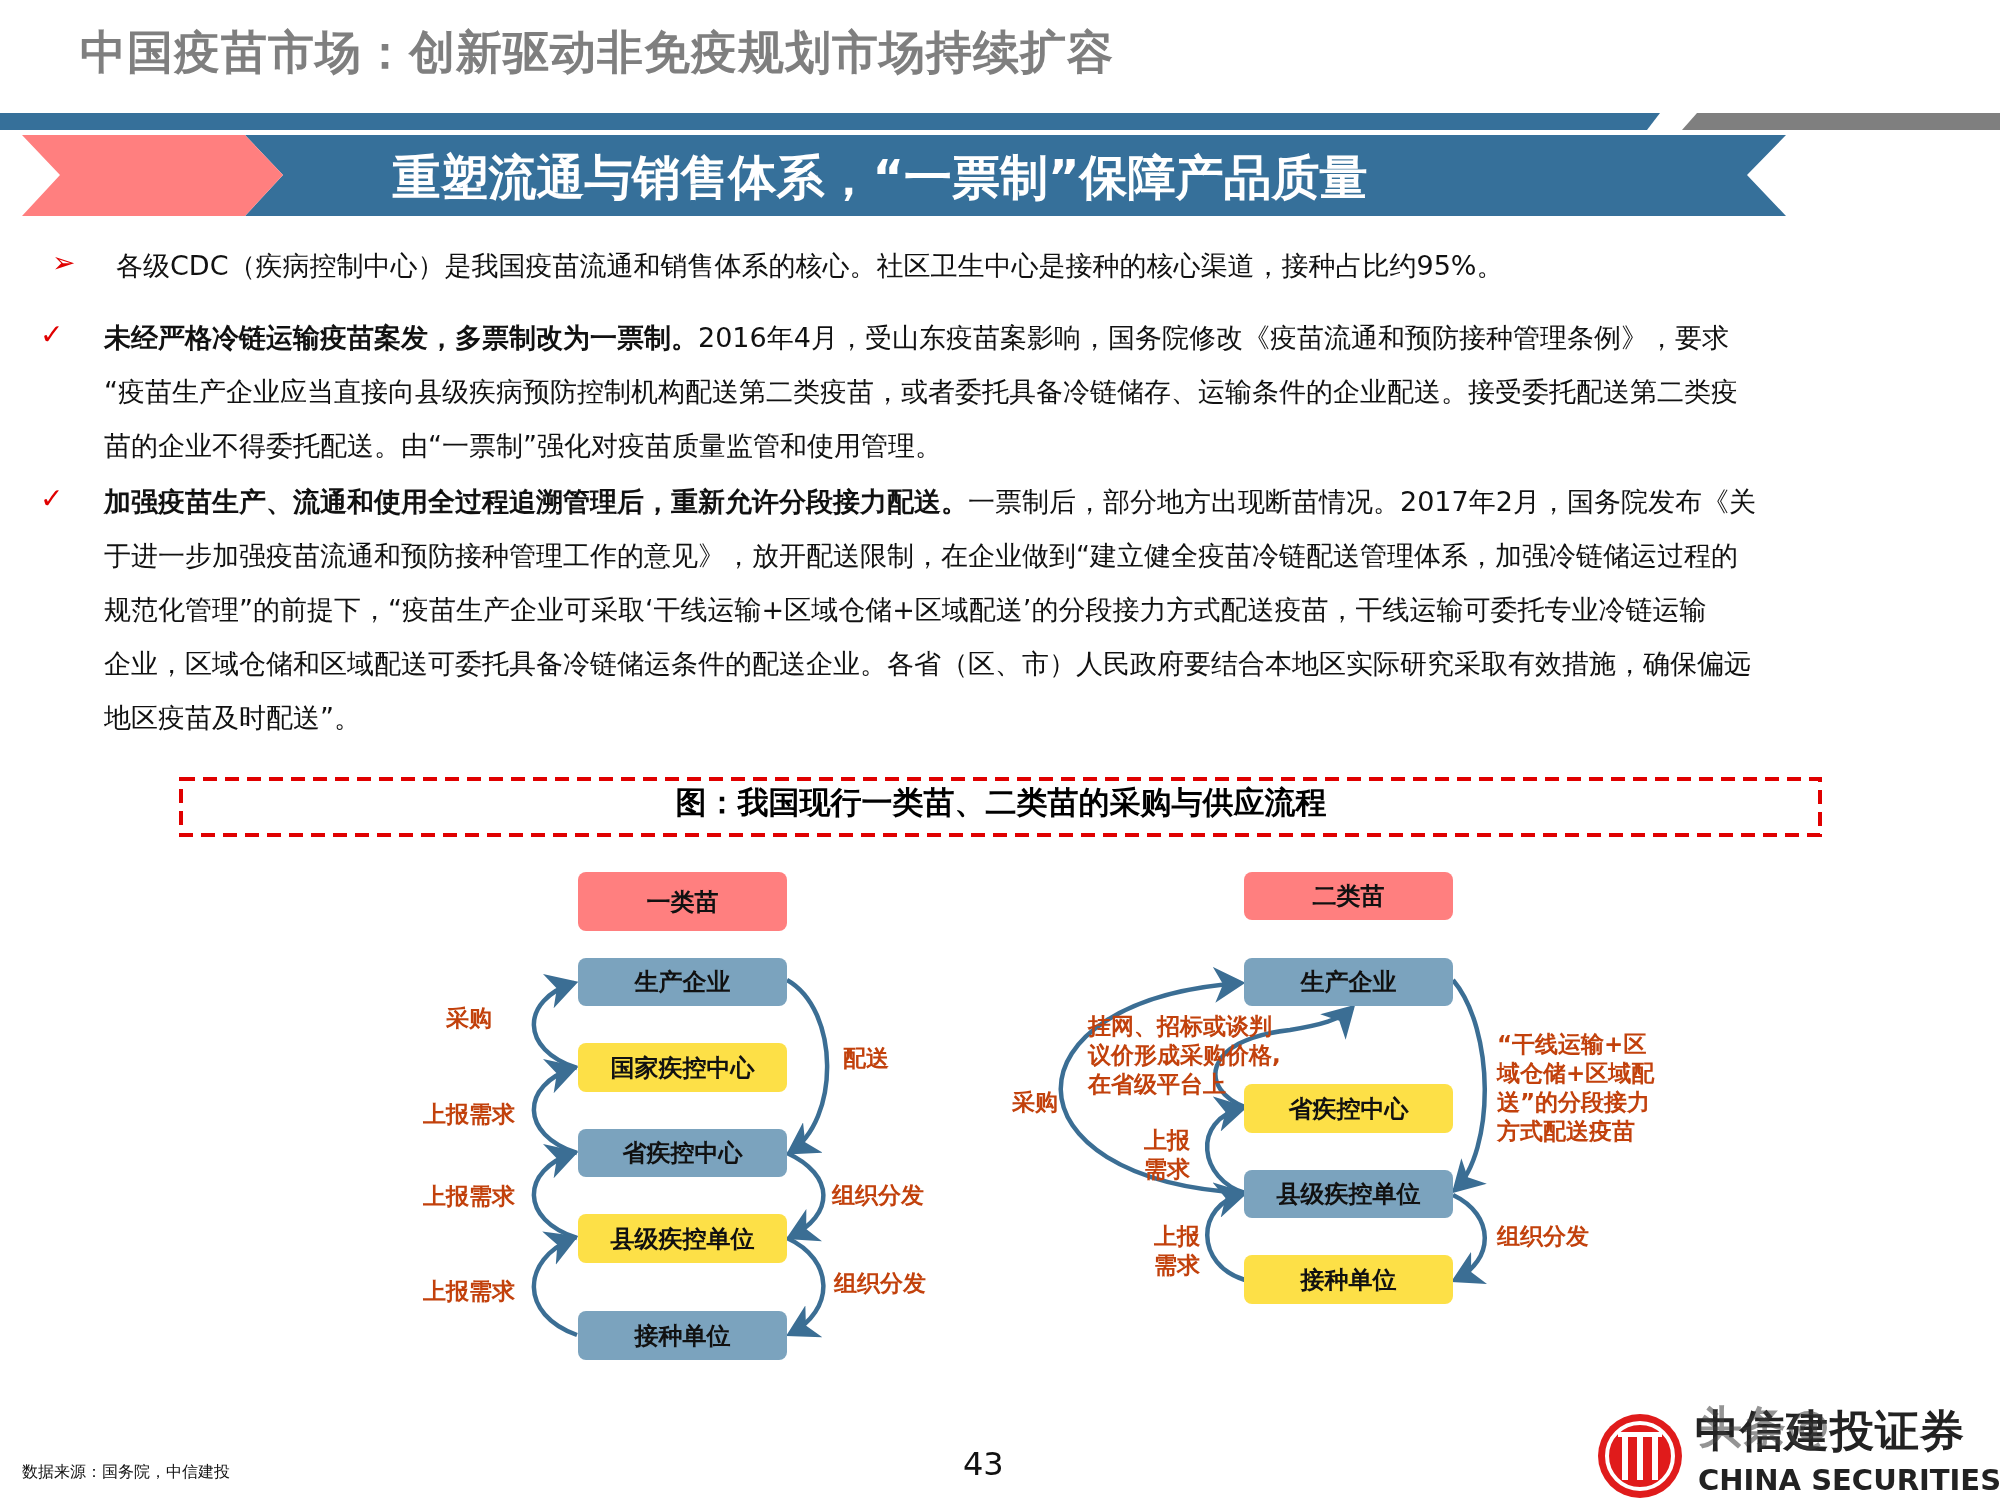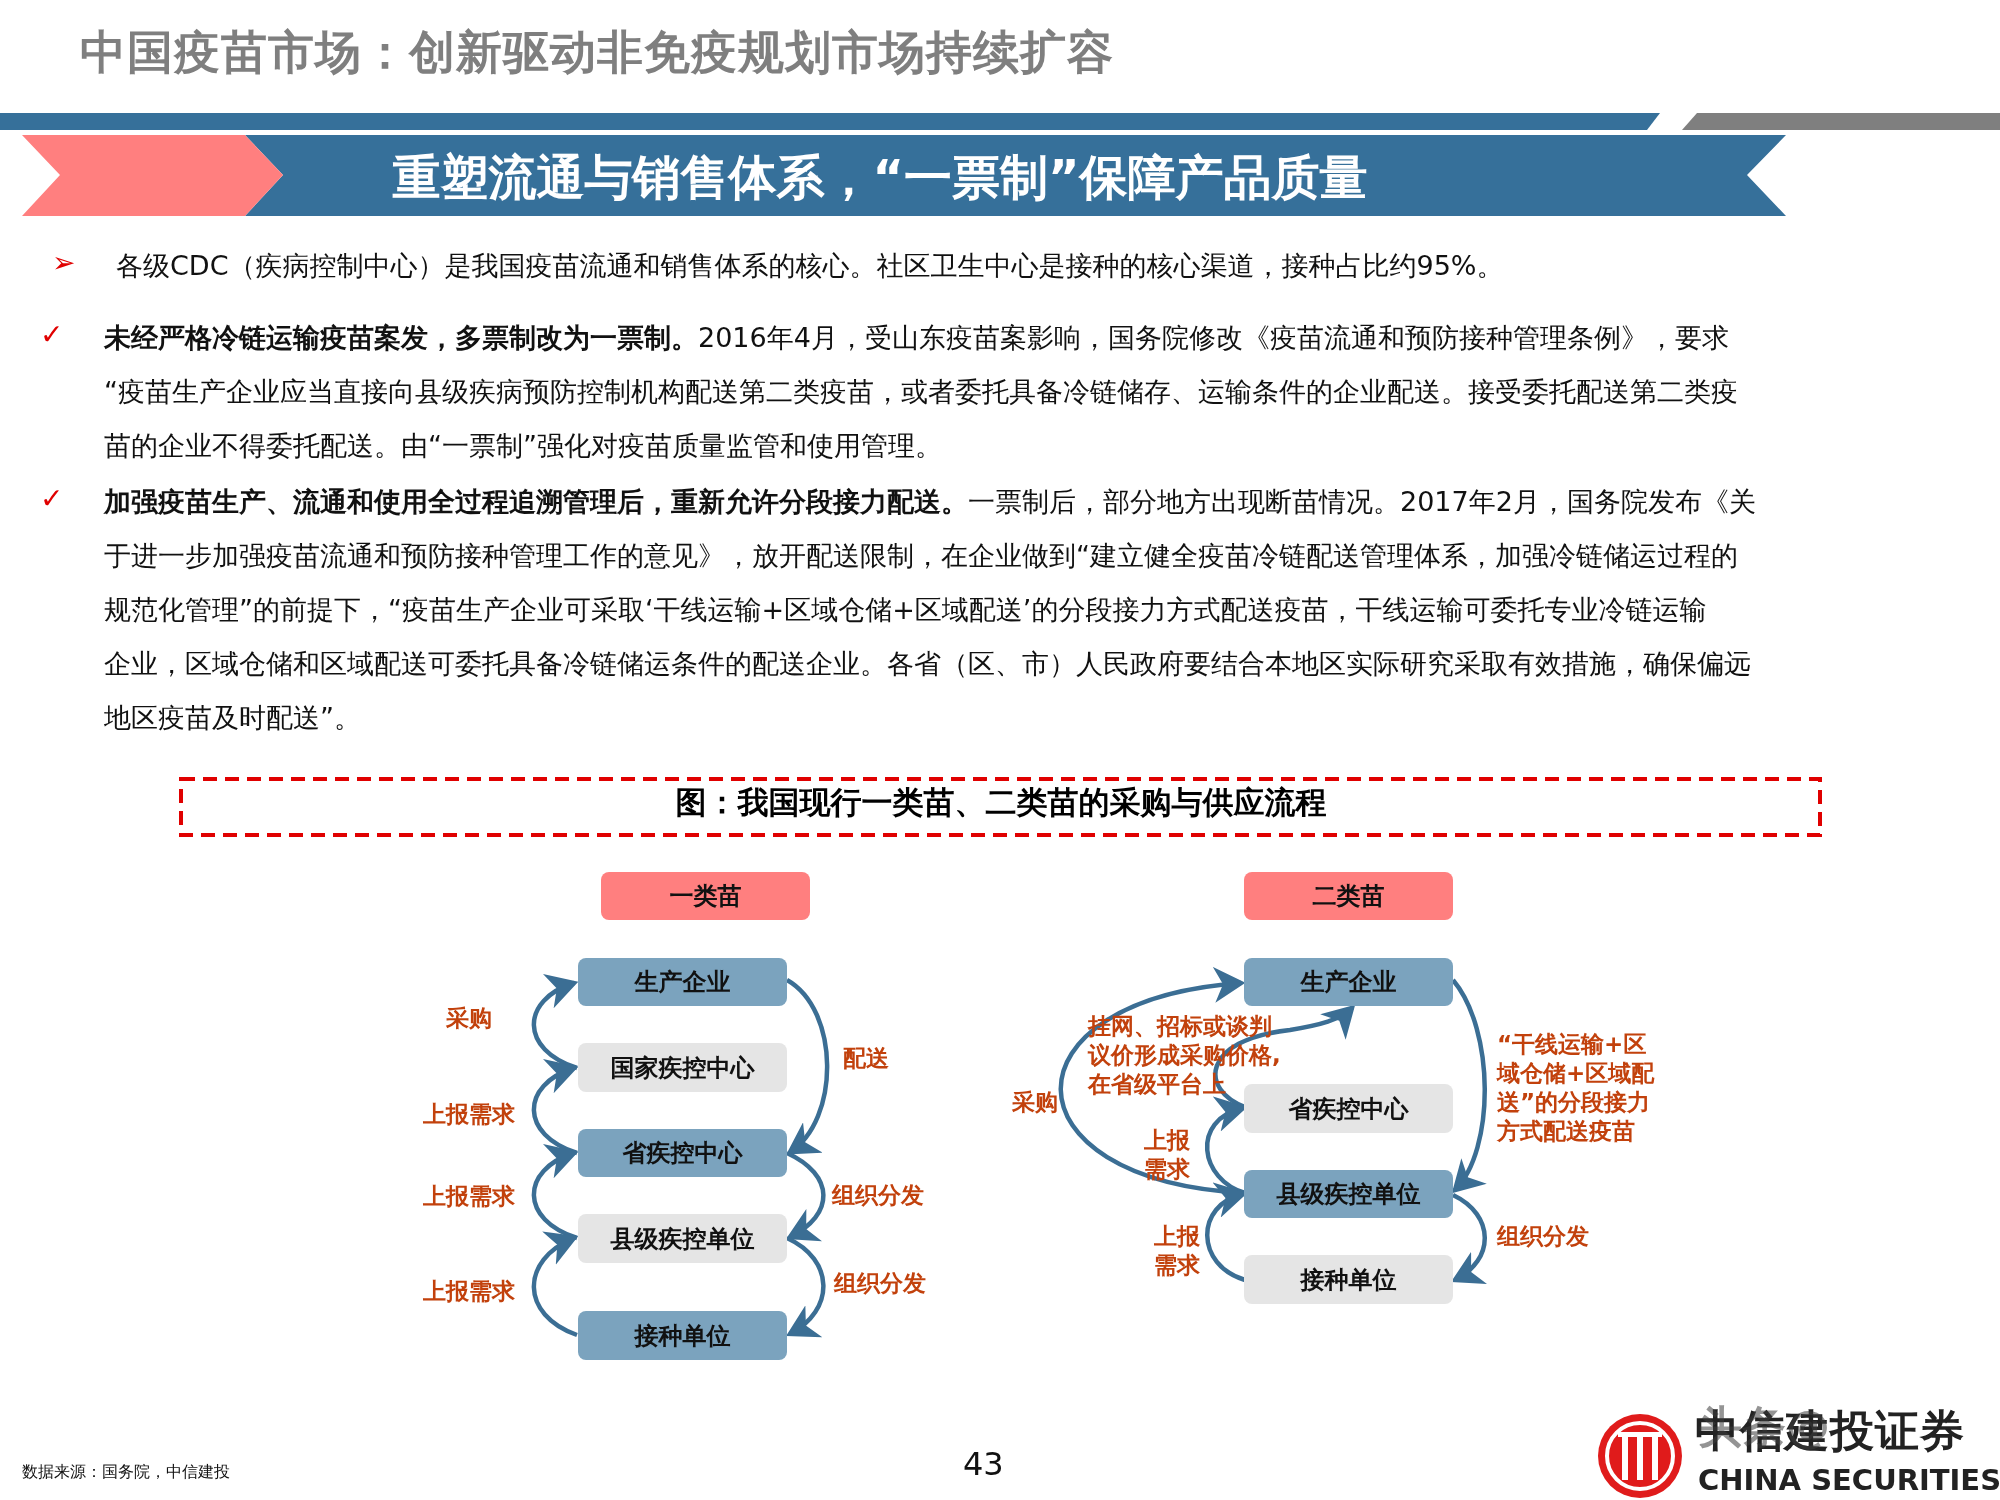--- a/index.html
+++ b/index.html
@@ -7,21 +7,21 @@
   .abs{position:absolute;}
   #page-title{left:80px;top:22px;font-size:46px;font-weight:bold;color:#7f7f7f;letter-spacing:1px;white-space:nowrap;}
   #banner-text{left:300px;width:1160px;top:146px;text-align:center;font-size:48px;font-weight:bold;color:#fff;white-space:nowrap;}
   .bullet-line{position:absolute;left:104px;font-size:27px;line-height:36px;white-space:nowrap;color:#111;}
   .bold{font-weight:bold;}
   .marker{position:absolute;color:#e00000;font-size:28px;}
   #fig-title{left:181px;width:1640px;top:782px;text-align:center;font-size:31px;font-weight:bold;white-space:nowrap;}
   .box{position:absolute;border-radius:8px;display:flex;align-items:center;justify-content:center;font-size:24px;font-weight:bold;color:#111;}
   .hdr{background:#ff7f7f;}
   .blue{background:#7ba3be;}
-  .pink{background:#e5e5e5;}
+  .pink{background:#fde047;}
   .lbl{position:absolute;font-size:23px;font-weight:bold;color:#c2410c;white-space:nowrap;line-height:29px;}
   #source{left:22px;top:1462px;font-size:16px;color:#111;}
   #page-num{left:963px;top:1445px;font-size:32px;color:#111;}
   #logo-cn{left:1695px;top:1402px;font-size:44px;font-weight:bold;color:#222;white-space:nowrap;letter-spacing:1px;}
   #logo-en{left:1698px;top:1463px;font-size:29px;font-weight:bold;color:#222;white-space:nowrap;}
   #watermark{left:1698px;top:1398px;font-size:44px;color:rgba(60,60,60,0.55);white-space:nowrap;font-weight:bold;}
 </style>
 </head>
 <body>
 
@@ -75,21 +75,21 @@
     <path d="M1245,1193 C1000,1180 1000,1000 1241,983"></path>
     <path d="M1245,1107 C1200,1090 1200,1040 1290,1030 C1320,1025 1340,1020 1352,1008"></path>
     <path d="M1245,1193 C1200,1180 1190,1120 1243,1108"></path>
     <path d="M1245,1280 C1195,1265 1195,1205 1243,1194"></path>
     <path d="M1453,980 C1495,1030 1495,1150 1455,1190"></path>
     <path d="M1453,1195 C1495,1215 1495,1260 1455,1280"></path>
   </g>
 </svg>
 <div id="fig-title" class="abs">图：我国现行一类苗、二类苗的采购与供应流程</div>
 
-<div class="box hdr" style="left:601px;top:872px;width:209px;height:48px;text-align:right;">一类苗</div>
+<div class="box hdr" style="left:578px;top:872px;width:209px;height:59px;text-align:right;">一类苗</div>
 <div class="box blue" style="left:578px;top:958px;width:209px;height:48px;">生产企业</div>
 <div class="box pink" style="left:578px;top:1043px;width:209px;height:49px;">国家疾控中心</div>
 <div class="box blue" style="left:578px;top:1129px;width:209px;height:48px;">省疾控中心</div>
 <div class="box pink" style="left:578px;top:1214px;width:209px;height:49px;">县级疾控单位</div>
 <div class="box blue" style="left:578px;top:1311px;width:209px;height:49px;">接种单位</div>
 
 <div class="lbl" style="left:446px;top:1004px;">采购</div>
 <div class="lbl" style="left:423px;top:1100px;">上报需求</div>
 <div class="lbl" style="left:423px;top:1182px;">上报需求</div>
 <div class="lbl" style="left:423px;top:1277px;">上报需求</div>

